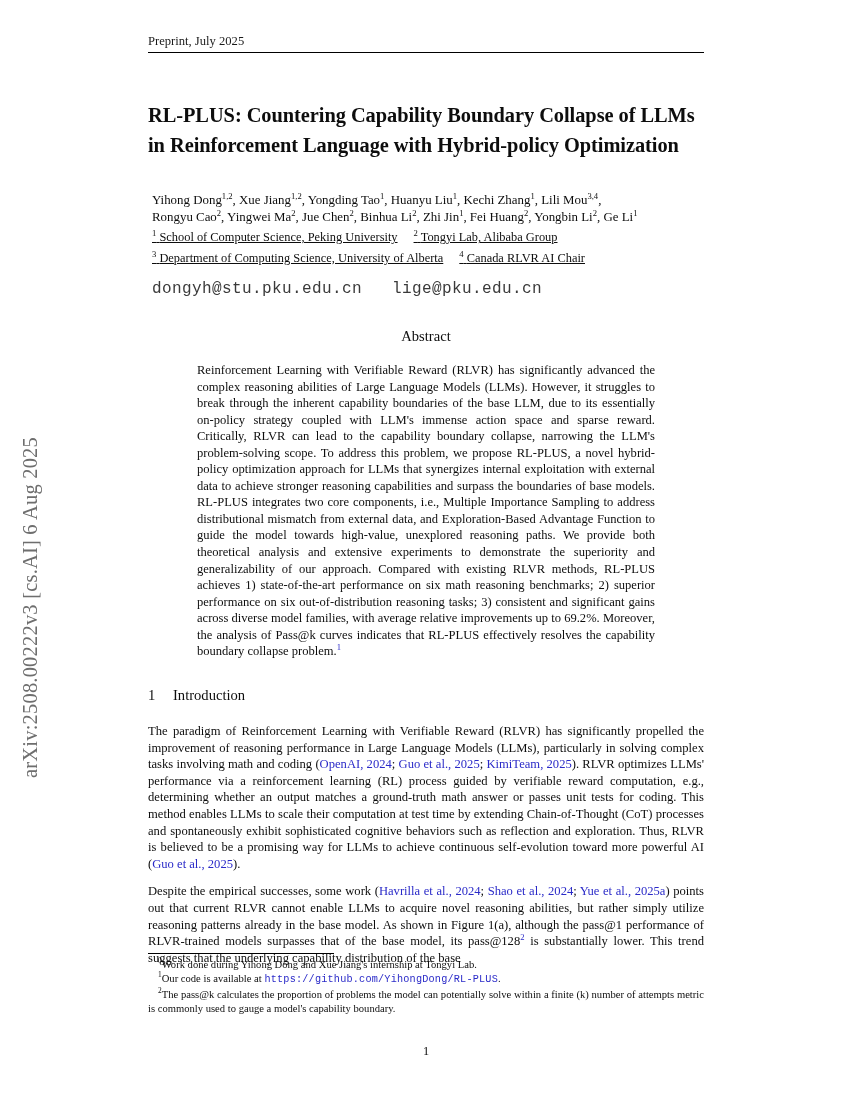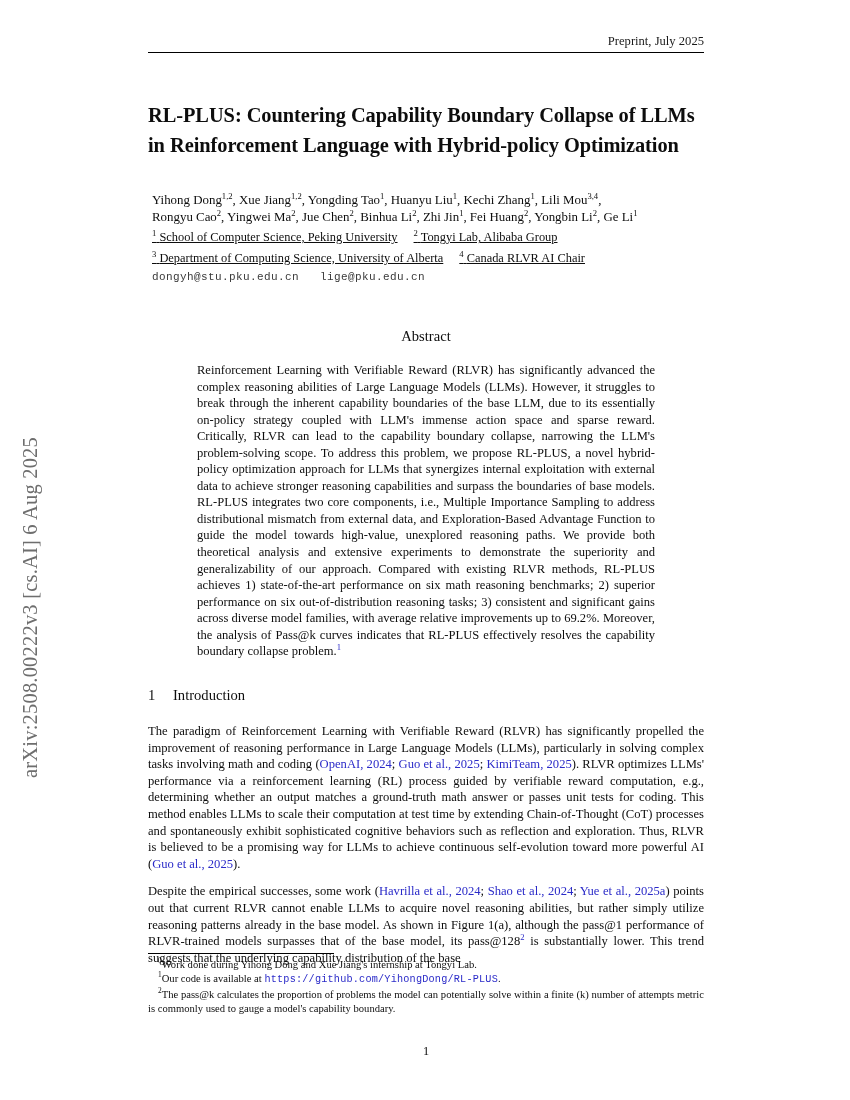--- a/index.html
+++ b/index.html
@@ -53,21 +53,20 @@
   .runhead {
     position: absolute;
     top: 34px;
     left: 0;
     width: 556px;
   }
   .runhead .runhead-text {
     font-size: 12.6px;
     line-height: 15px;
     color: #1a1a1a;
-    text-align: right;
   }
   .runhead .rule {
     margin-top: 3px;
     border-bottom: 1.1px solid #000;
     width: 556px;
   }
 
   
   #title-block {
     position: absolute;
@@ -102,25 +101,25 @@
     line-height: 16.6px;
     color: #0d0d0d;
     white-space: nowrap;
     text-decoration: underline;
   }
   .affil-line .sup-lead { font-size: 8.6px; vertical-align: super; }
   .affil-gap { display: inline-block; width: 16px; }
   sup { font-size: 8.6px; line-height: 0; }
   .email-line {
     font-family: "Liberation Mono", "DejaVu Sans Mono", monospace;
-    font-size: 11px;
+    font-size: 16px;
     line-height: 20px;
     color: #3a3a3a;
     letter-spacing: 0.4px;
-    margin-top: 0;
+    margin-top: 12px;
     white-space: pre;
   }
 
   
   #abstract-block {
     position: absolute;
     top: 327px;
     left: 49px;
     width: 458px;
   }

